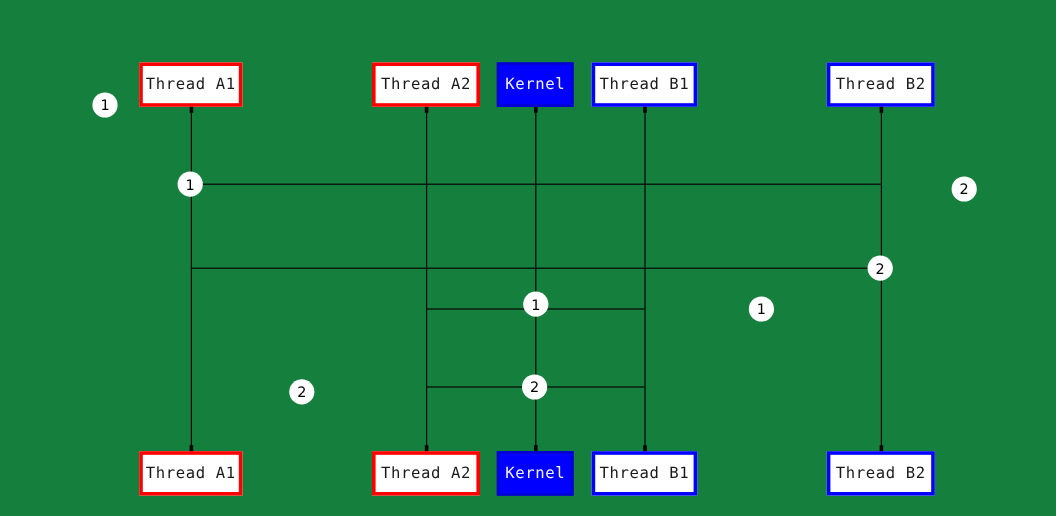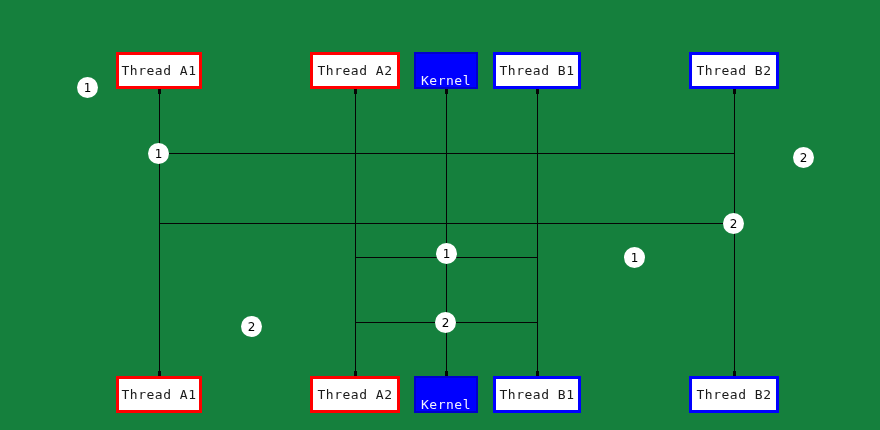--- a/index.html
+++ b/index.html
@@ -36,21 +36,20 @@
   .participant.light {
     background: #FFFFFF;
     color: #1A1A1A;
     border-style: solid;
     border-width: 3px;
   }
   .participant.filled {
     color: #F2F2FF;
     border-style: solid;
     border-width: 2px;
-    align-items: flex-end;
   }
 
   
   .lifeline {
     position: absolute;
     width: 1px;
     background: #050505;
   }
   .lifeline-stub {
     position: absolute;

